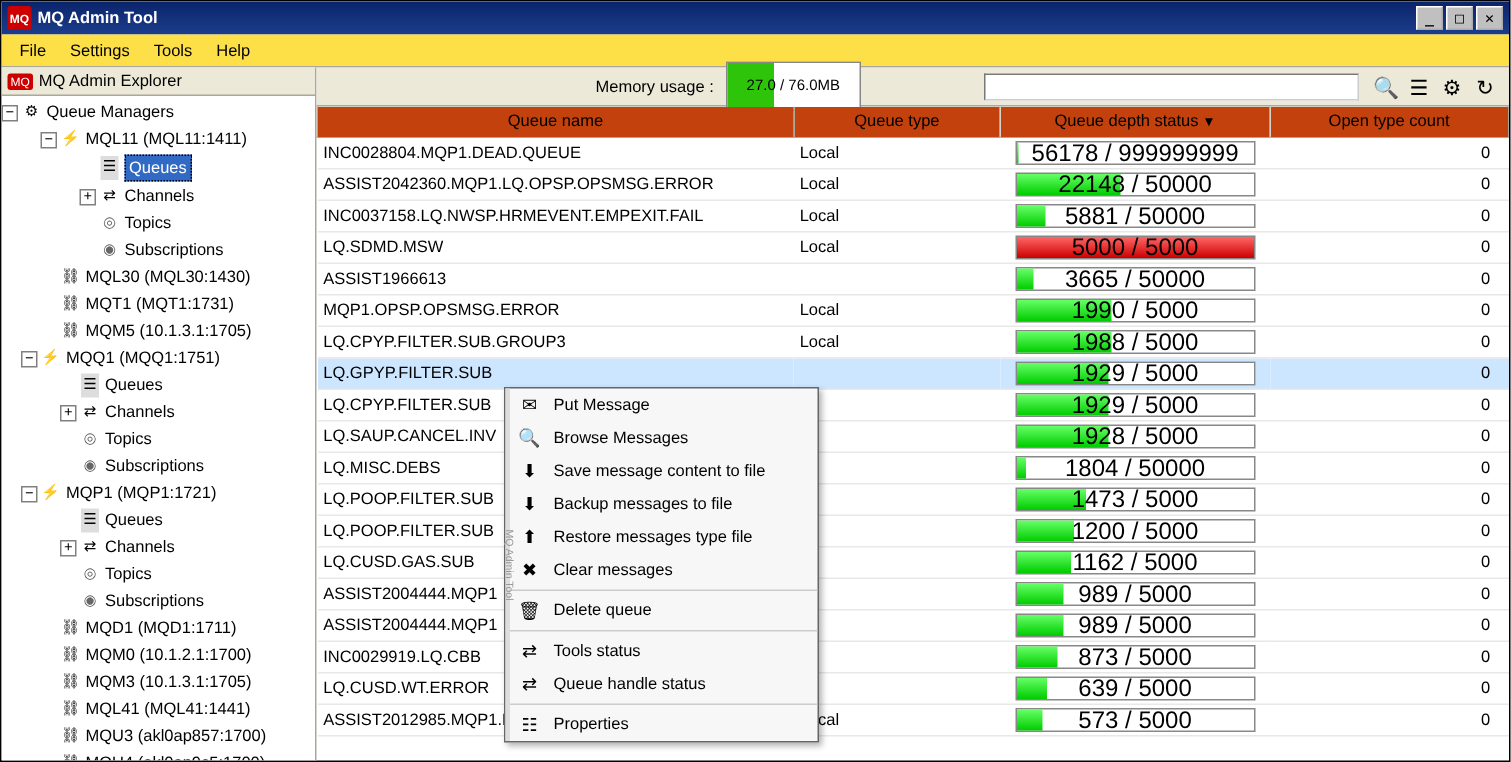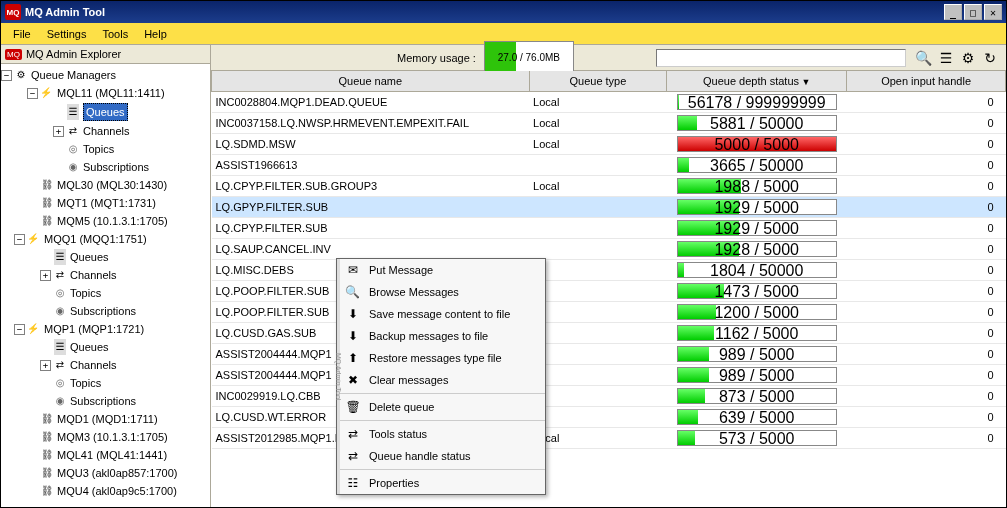--- a/index.html
+++ b/index.html
@@ -30,21 +30,21 @@
 .content { flex: 1; display: flex; flex-direction: column; }
 .toolbar { background: #ece9d8; height: 26px; display: flex; align-items: center; padding: 0 6px; gap: 8px; border-bottom: 1px solid #aca899; }
 .memlabel { margin-left: 180px; }
 .membar { width: 90px; height: 33px; border: 1px solid #888; background: #fff; position: relative; display:flex;align-items:center; }
 .membar-fill { position: absolute; left: 0; top: 0; bottom: 0; background: #2ec40a; }
 .membar-text { position: relative; width: 100%; text-align: center; font-size: 10px; }
 .searchbox { flex: 1; max-width: 250px; height: 18px; border: 1px inset #ccc; margin-left: auto; }
 .tbicon { width: 20px; height: 20px; border: 1px solid transparent; display:flex;align-items:center;justify-content:center; cursor:pointer; font-size: 14px; }
 .tablewrap { flex: 1; overflow: auto; position: relative; }
 table { width: 100%; border-collapse: collapse; }
-th { background: #e5e5e5; border: 1px solid #aca899; border-top:none; padding: 4px 6px; font-weight: normal; text-align: center; position: sticky; top: 0; }
+th { background: #c2410c; border: 1px solid #aca899; border-top:none; padding: 4px 6px; font-weight: normal; text-align: center; position: sticky; top: 0; }
 td { border-bottom: 1px solid #e8e8e8; padding: 2px 4px; height: 20px; }
 tr.sel td { background: #cde6ff; }
 .col-name { text-align: left; width: 300px; }
 .col-type { text-align: left; width: 130px; }
 .col-depth { width: 170px; padding: 2px; }
 .col-open { text-align: right; width: 150px; padding-right: 12px; }
 .depthcell { position: relative; width: 160px; height: 16px; border: 1px solid #888; background: #fff; margin: 0 auto; }
 .depthfill { position: absolute; left: 0; top: 0; bottom: 0; }
 .depthtext { position: absolute; width: 100%; text-align: center; font-size: 16px; line-height: 16px; }
 .green { background: linear-gradient(#6f6,#0c0); }
@@ -233,20 +233,27 @@
           <span class="spacer"></span>
           <span class="spacer"></span>
           <span class="nicon link"></span>
           <span>MQD1 (MQD1:1711)</span>
         </div>
         <div class="node">
           <span class="spacer"></span>
           <span class="spacer"></span>
           <span class="spacer"></span>
           <span class="nicon link"></span>
+          <span>MQM0 (10.1.2.1:1700)</span>
+        </div>
+        <div class="node">
+          <span class="spacer"></span>
+          <span class="spacer"></span>
+          <span class="spacer"></span>
+          <span class="nicon link"></span>
           <span>MQM3 (10.1.3.1:1705)</span>
         </div>
         <div class="node">
           <span class="spacer"></span>
           <span class="spacer"></span>
           <span class="spacer"></span>
           <span class="nicon link"></span>
           <span>MQL41 (MQL41:1441)</span>
         </div>
         <div class="node">
@@ -281,36 +288,47 @@
           <div class="tbicon">↻</div>
         </div>
     </div>
     <div class="tablewrap">
       <table>
         <thead>
             <tr id="thead-row">
               <th>Queue name</th>
               <th>Queue type</th>
               <th class="sortarrow">Queue depth status</th>
-              <th>Open input handle</th>
+              <th>Open type count</th>
             </tr>
           </thead>
         <tbody id="tbody">
             <tr>
               <td class="col-name">INC0028804.MQP1.DEAD.QUEUE</td>
               <td class="col-type">Local</td>
               <td class="col-depth">
                 <div class="depthcell">
                   <div class="depthfill green" style="width:1%"></div>
                   <div class="depthtext">56178 / 999999999</div>
                 </div>
               </td>
               <td class="col-open">0</td>
             </tr>
             <tr>
+              <td class="col-name">ASSIST2042360.MQP1.LQ.OPSP.OPSMSG.ERROR</td>
+              <td class="col-type">Local</td>
+              <td class="col-depth">
+                <div class="depthcell">
+                  <div class="depthfill green" style="width:44%"></div>
+                  <div class="depthtext">22148 / 50000</div>
+                </div>
+              </td>
+              <td class="col-open">0</td>
+            </tr>
+            <tr>
               <td class="col-name">INC0037158.LQ.NWSP.HRMEVENT.EMPEXIT.FAIL</td>
               <td class="col-type">Local</td>
               <td class="col-depth">
                 <div class="depthcell">
                   <div class="depthfill green" style="width:12%"></div>
                   <div class="depthtext">5881 / 50000</div>
                 </div>
               </td>
               <td class="col-open">0</td>
             </tr>
@@ -325,20 +343,31 @@
               </td>
               <td class="col-open">0</td>
             </tr>
             <tr>
               <td class="col-name">ASSIST1966613</td>
               <td class="col-type"></td>
               <td class="col-depth">
                 <div class="depthcell">
                   <div class="depthfill green" style="width:7%"></div>
                   <div class="depthtext">3665 / 50000</div>
+                </div>
+              </td>
+              <td class="col-open">0</td>
+            </tr>
+            <tr>
+              <td class="col-name">MQP1.OPSP.OPSMSG.ERROR</td>
+              <td class="col-type">Local</td>
+              <td class="col-depth">
+                <div class="depthcell">
+                  <div class="depthfill green" style="width:40%"></div>
+                  <div class="depthtext">1990 / 5000</div>
                 </div>
               </td>
               <td class="col-open">0</td>
             </tr>
             <tr>
               <td class="col-name">LQ.CPYP.FILTER.SUB.GROUP3</td>
               <td class="col-type">Local</td>
               <td class="col-depth">
                 <div class="depthcell">
                   <div class="depthfill green" style="width:40%"></div>

